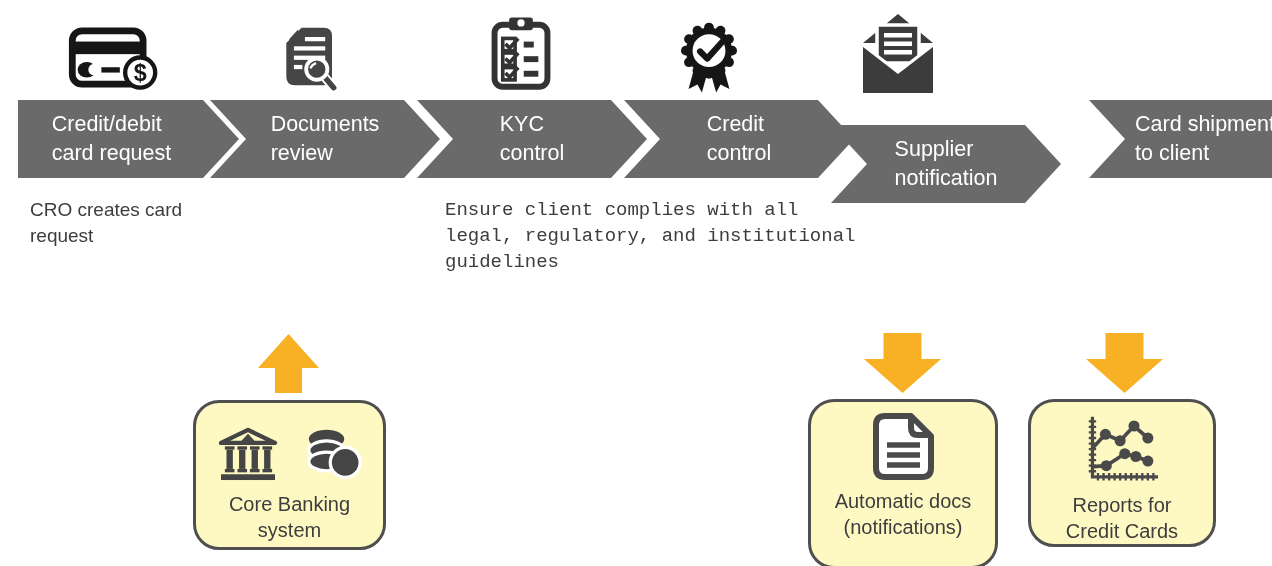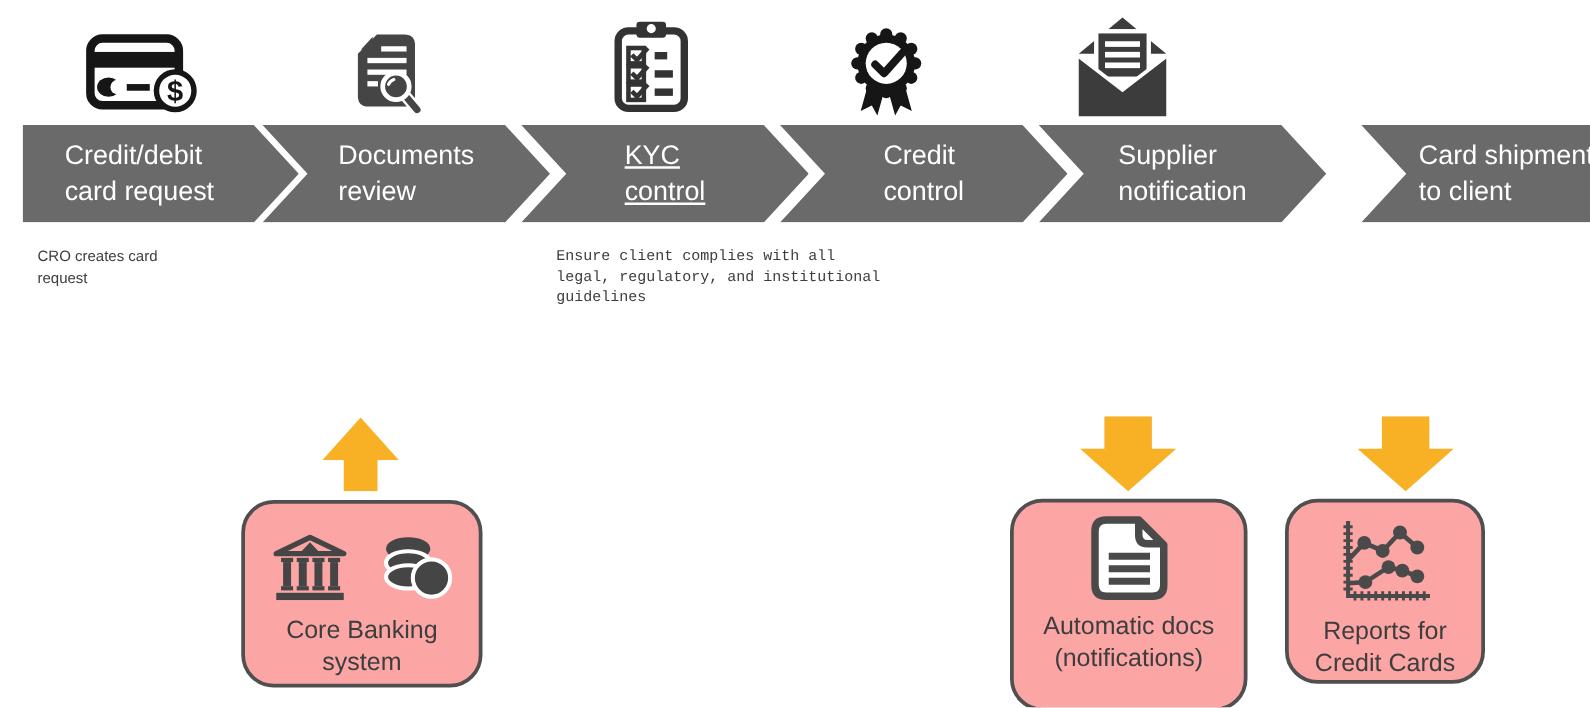--- a/index.html
+++ b/index.html
@@ -14,46 +14,46 @@
   .chev {
     position:absolute; top:100px; height:78px; background:#6a6a6a;
     display:flex; align-items:center; justify-content:center;
     color:#fff; font-size:21.5px; font-weight:500; line-height:1.36;
     text-align:left; white-space:pre-line;
   }
   .chev-mid  { clip-path:polygon(0 0, calc(100% - 36px) 0, 100% 50%, calc(100% - 36px) 100%, 0 100%, 36px 50%); padding:0 34px; }
   .chev-first{ clip-path:polygon(0 0, calc(100% - 36px) 0, 100% 50%, calc(100% - 36px) 100%, 0 100%); padding-right:34px; }
   .c1 { left:18px;   width:221px; }
   .c2 { left:210px;  width:230px; }
-  .c3 { left:417px;  width:230px;text-decoration:underline; }
+  .c3 { left:417px;  width:230px; }
   .c4 { left:624px;  width:230px; }
-  .c5 { left:831px;  width:230px; }
+  .c5 { left:831px;  width:230px;margin-top:25px; }
   .c6 { left:1089px; width:232px; }
 
   
   .desc {
-    position:absolute; color:#3d3d3d; font-size:12px; line-height:1.38;
+    position:absolute; color:#3d3d3d; font-size:19px; line-height:1.38;
     white-space:pre-line;
   }
   .d1 { left:30px;  top:197px; }
   .d2 { left:205px; top:197px; }
   .d3 { left:445px; top:197px;font-family:Liberation Mono, monospace; }
   .d4 { left:810px; top:195px; }
 
   
   .flow-arrow { position:absolute; }
 
   
   .sys-box {
-    position:absolute; border:3px solid #4f4f4f; border-radius:26px; background:#fca5a5;
+    position:absolute; border:3px solid #4f4f4f; border-radius:26px; background:#fef9c3;
     display:flex; flex-direction:column; align-items:center;
   }
   .b1 { left:193px;  top:400px; width:193px; height:150px; }
   .b2 { left:808px;  top:399px; width:190px; height:170px; }
-  .b3 { left:1028px; top:399px; width:160px; height:148px; }
+  .b3 { left:1028px; top:399px; width:188px; height:148px; }
   .sys-icons { display:flex; align-items:center; gap:28px; }
   .b1 .sys-icons { margin-top:24px; }
   .b2 .sys-icons { margin-top:10px; }
   .b3 .sys-icons { margin-top:12px; }
   .sys-label {
     margin-top:10px; color:#3d3d3d; font-size:20px; line-height:1.3;
     text-align:center; white-space:pre-line;
   }
   .b2 .sys-label { margin-top:6px; }
   .b3 .sys-label { margin-top:6px; }

